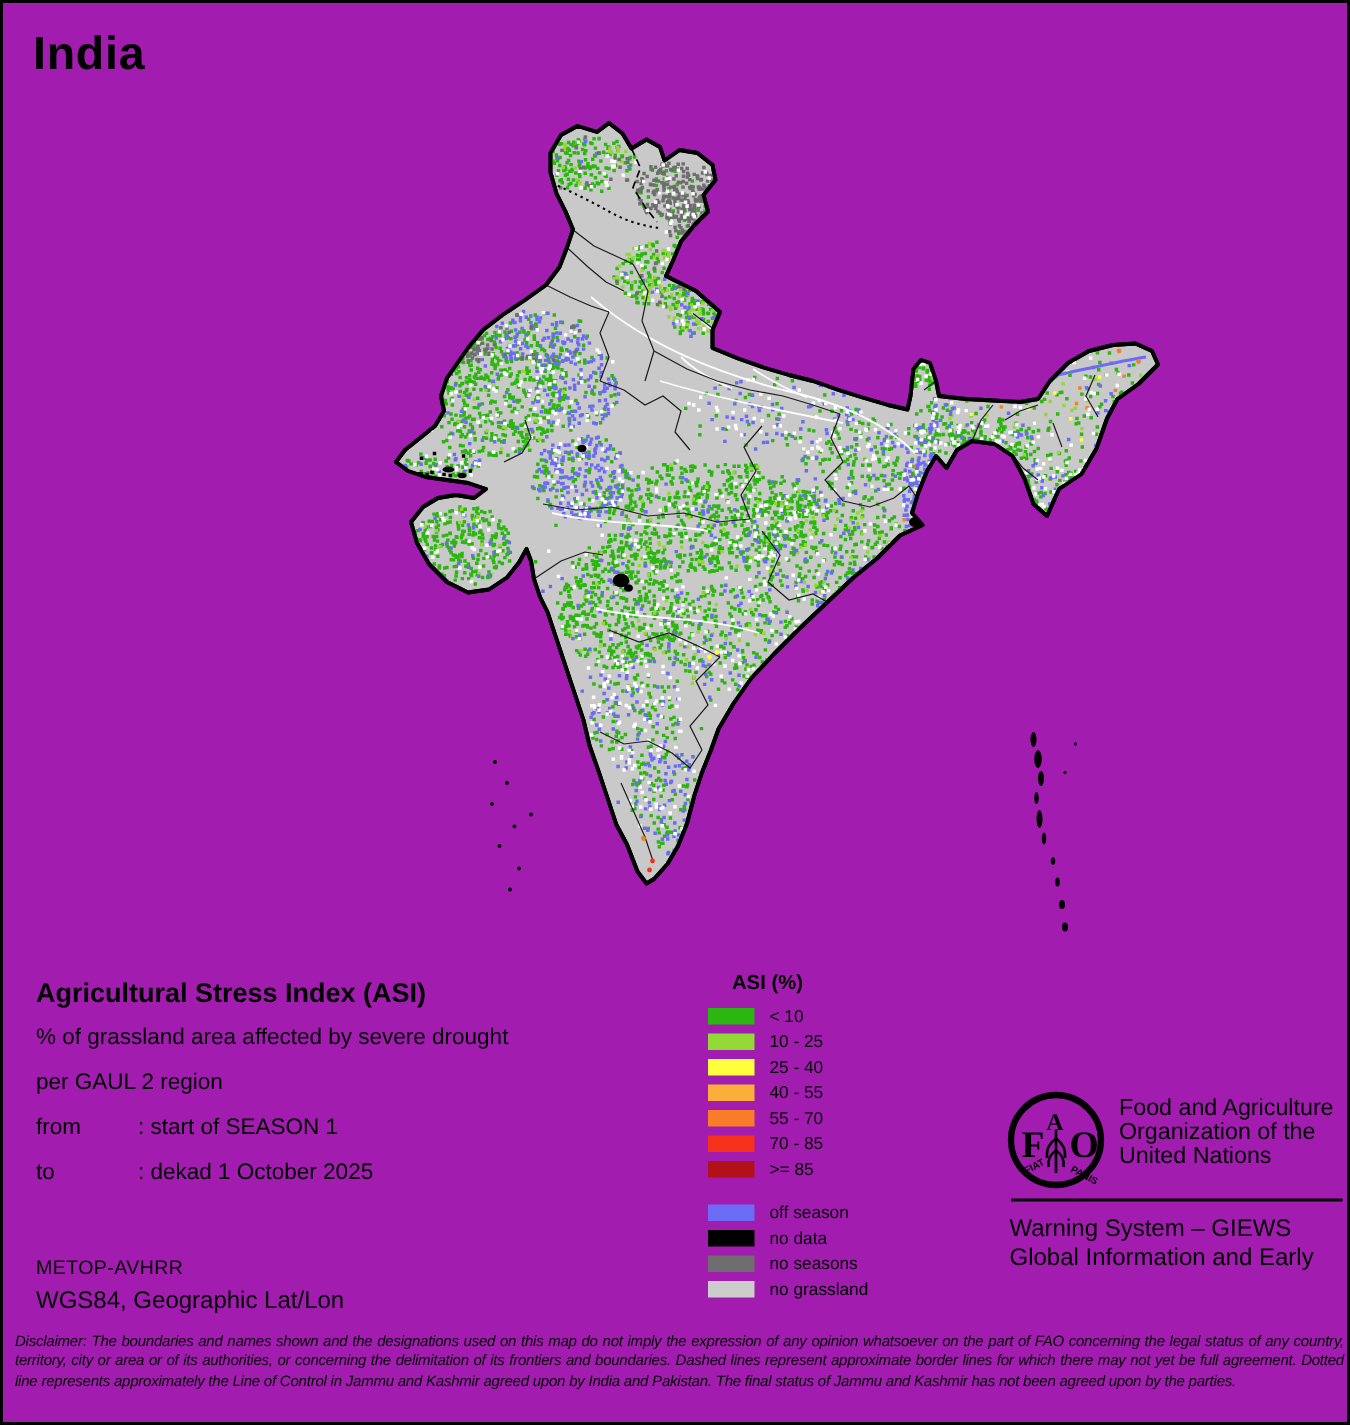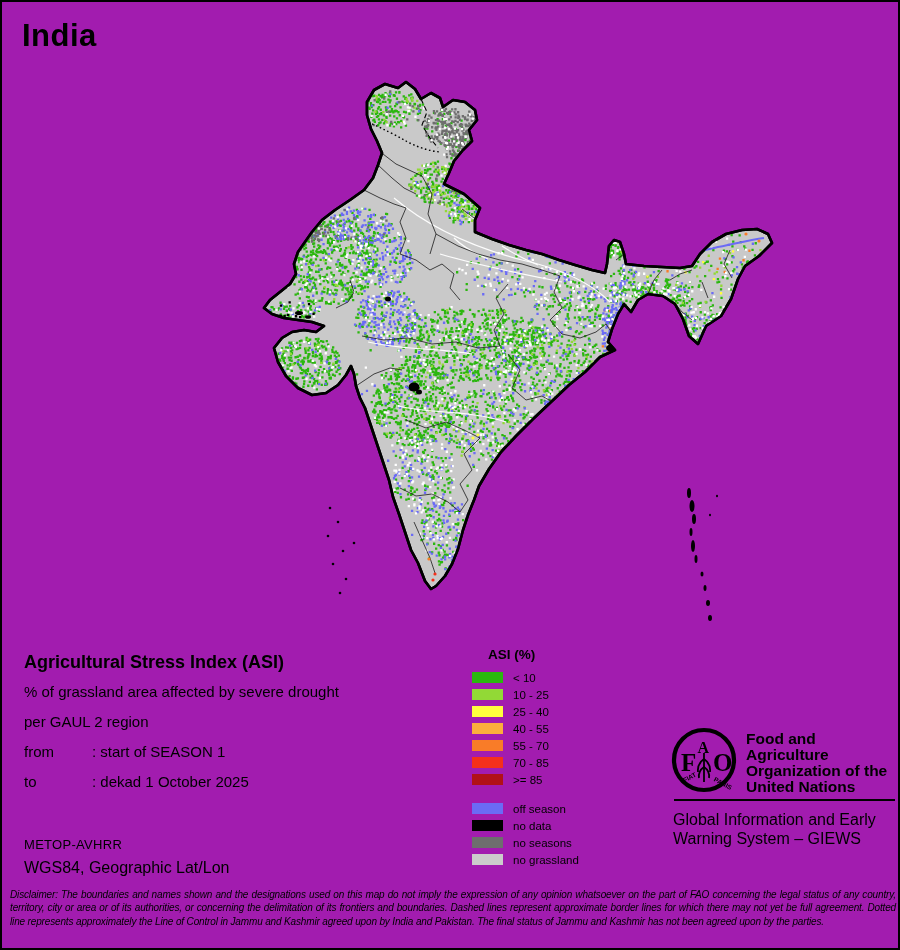--- a/index.html
+++ b/index.html
@@ -16,21 +16,21 @@
   .info{position:absolute;left:22px;top:645px;font-size:15px;line-height:30px;}
   .info .b{font-weight:bold;font-size:18px;}
   .kw{display:inline-block;width:68px;}
   .asi-legend{position:absolute;left:470px;top:645px;}
   .asi-title{font-weight:bold;font-size:13.5px;margin-bottom:7px;margin-left:16px;}
   .lrow{display:flex;align-items:center;height:17px;}
   .swatch{width:31px;height:11.5px;margin-right:10px;flex:none;}
   .llabel{font-size:11.5px;}
   .lgap{height:12px;}
   .fao-logo{position:absolute;left:668px;top:724px;width:68px;height:68px;}
-  .fao-org{position:absolute;left:744px;top:729px;font-size:15.5px;font-weight:bold;line-height:16px;}
+  .fao-org{position:absolute;left:744px;top:729px;font-size:15.5px;font-weight:normal;line-height:16px;}
   .fao-divider{position:absolute;left:672px;top:797px;width:221px;border-top:2px solid #000;height:0;}
   .giews{position:absolute;left:671px;top:808px;font-size:16px;line-height:19px;}
   .metop{position:absolute;left:22px;top:835px;font-size:13px;letter-spacing:.3px;}
   .wgs{position:absolute;left:22px;top:857px;font-size:16px;}
   .disclaimer{
     position:absolute;left:8px;top:886px;width:886px;
     font-size:10px;line-height:13.4px;font-style:italic;text-align:justify;
     letter-spacing:-.15px;
   }
 </style>
@@ -209,21 +209,21 @@
     <text x="44" y="58" font-size="6.5" font-weight="bold" transform="rotate(28 50 55)">PANIS</text>
   </svg>
 
   <div class="fao-org">
     <div>Food and Agriculture</div>
     <div>Organization of the</div>
     <div>United Nations</div>
   </div>
   <div class="fao-divider"></div>
   <div class="giews">
+    <div>Warning System – GIEWS</div>
     <div>Global Information and Early</div>
-    <div>Warning System – GIEWS</div>
   </div>
 
   <div class="metop">METOP-AVHRR</div>
   <div class="wgs">WGS84, Geographic Lat/Lon</div>
   <div class="disclaimer">Disclaimer: The boundaries and names shown and the designations used on this map do not imply the expression of any opinion whatsoever on the part of FAO concerning the legal status of any country, territory, city or area or of its authorities, or concerning the delimitation of its frontiers and boundaries. Dashed lines represent approximate border lines for which there may not yet be full agreement. Dotted line represents approximately the Line of Control in Jammu and Kashmir agreed upon by India and Pakistan. The final status of Jammu and Kashmir has not been agreed upon by the parties.</div>
 
 </div>
 
 </body></html>

